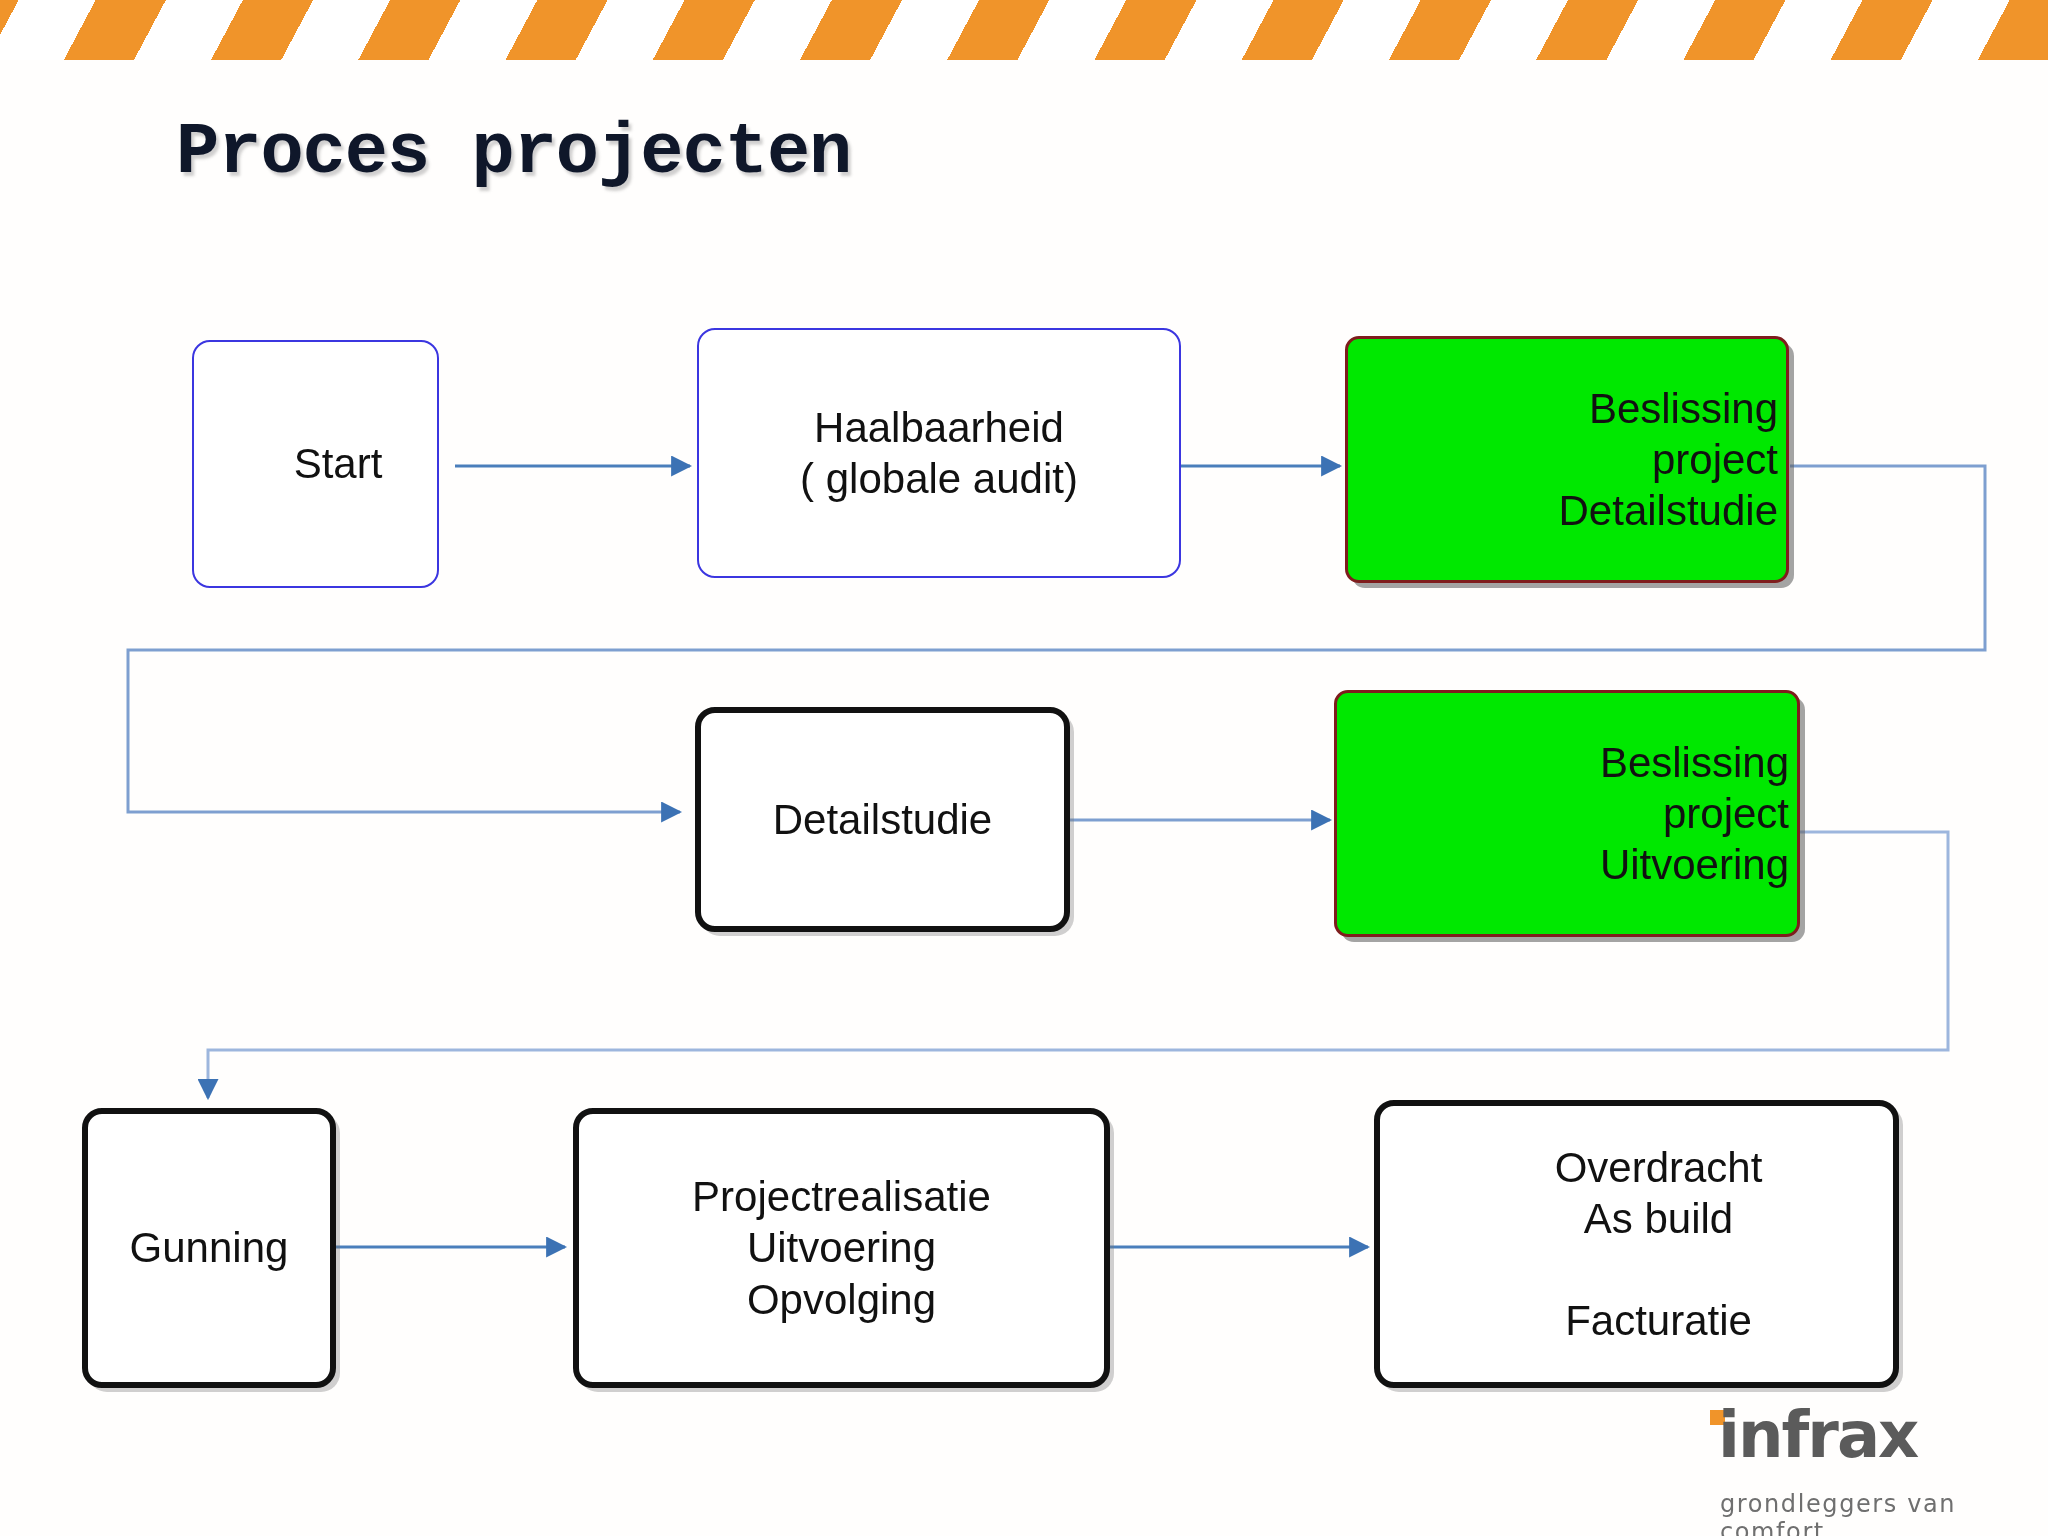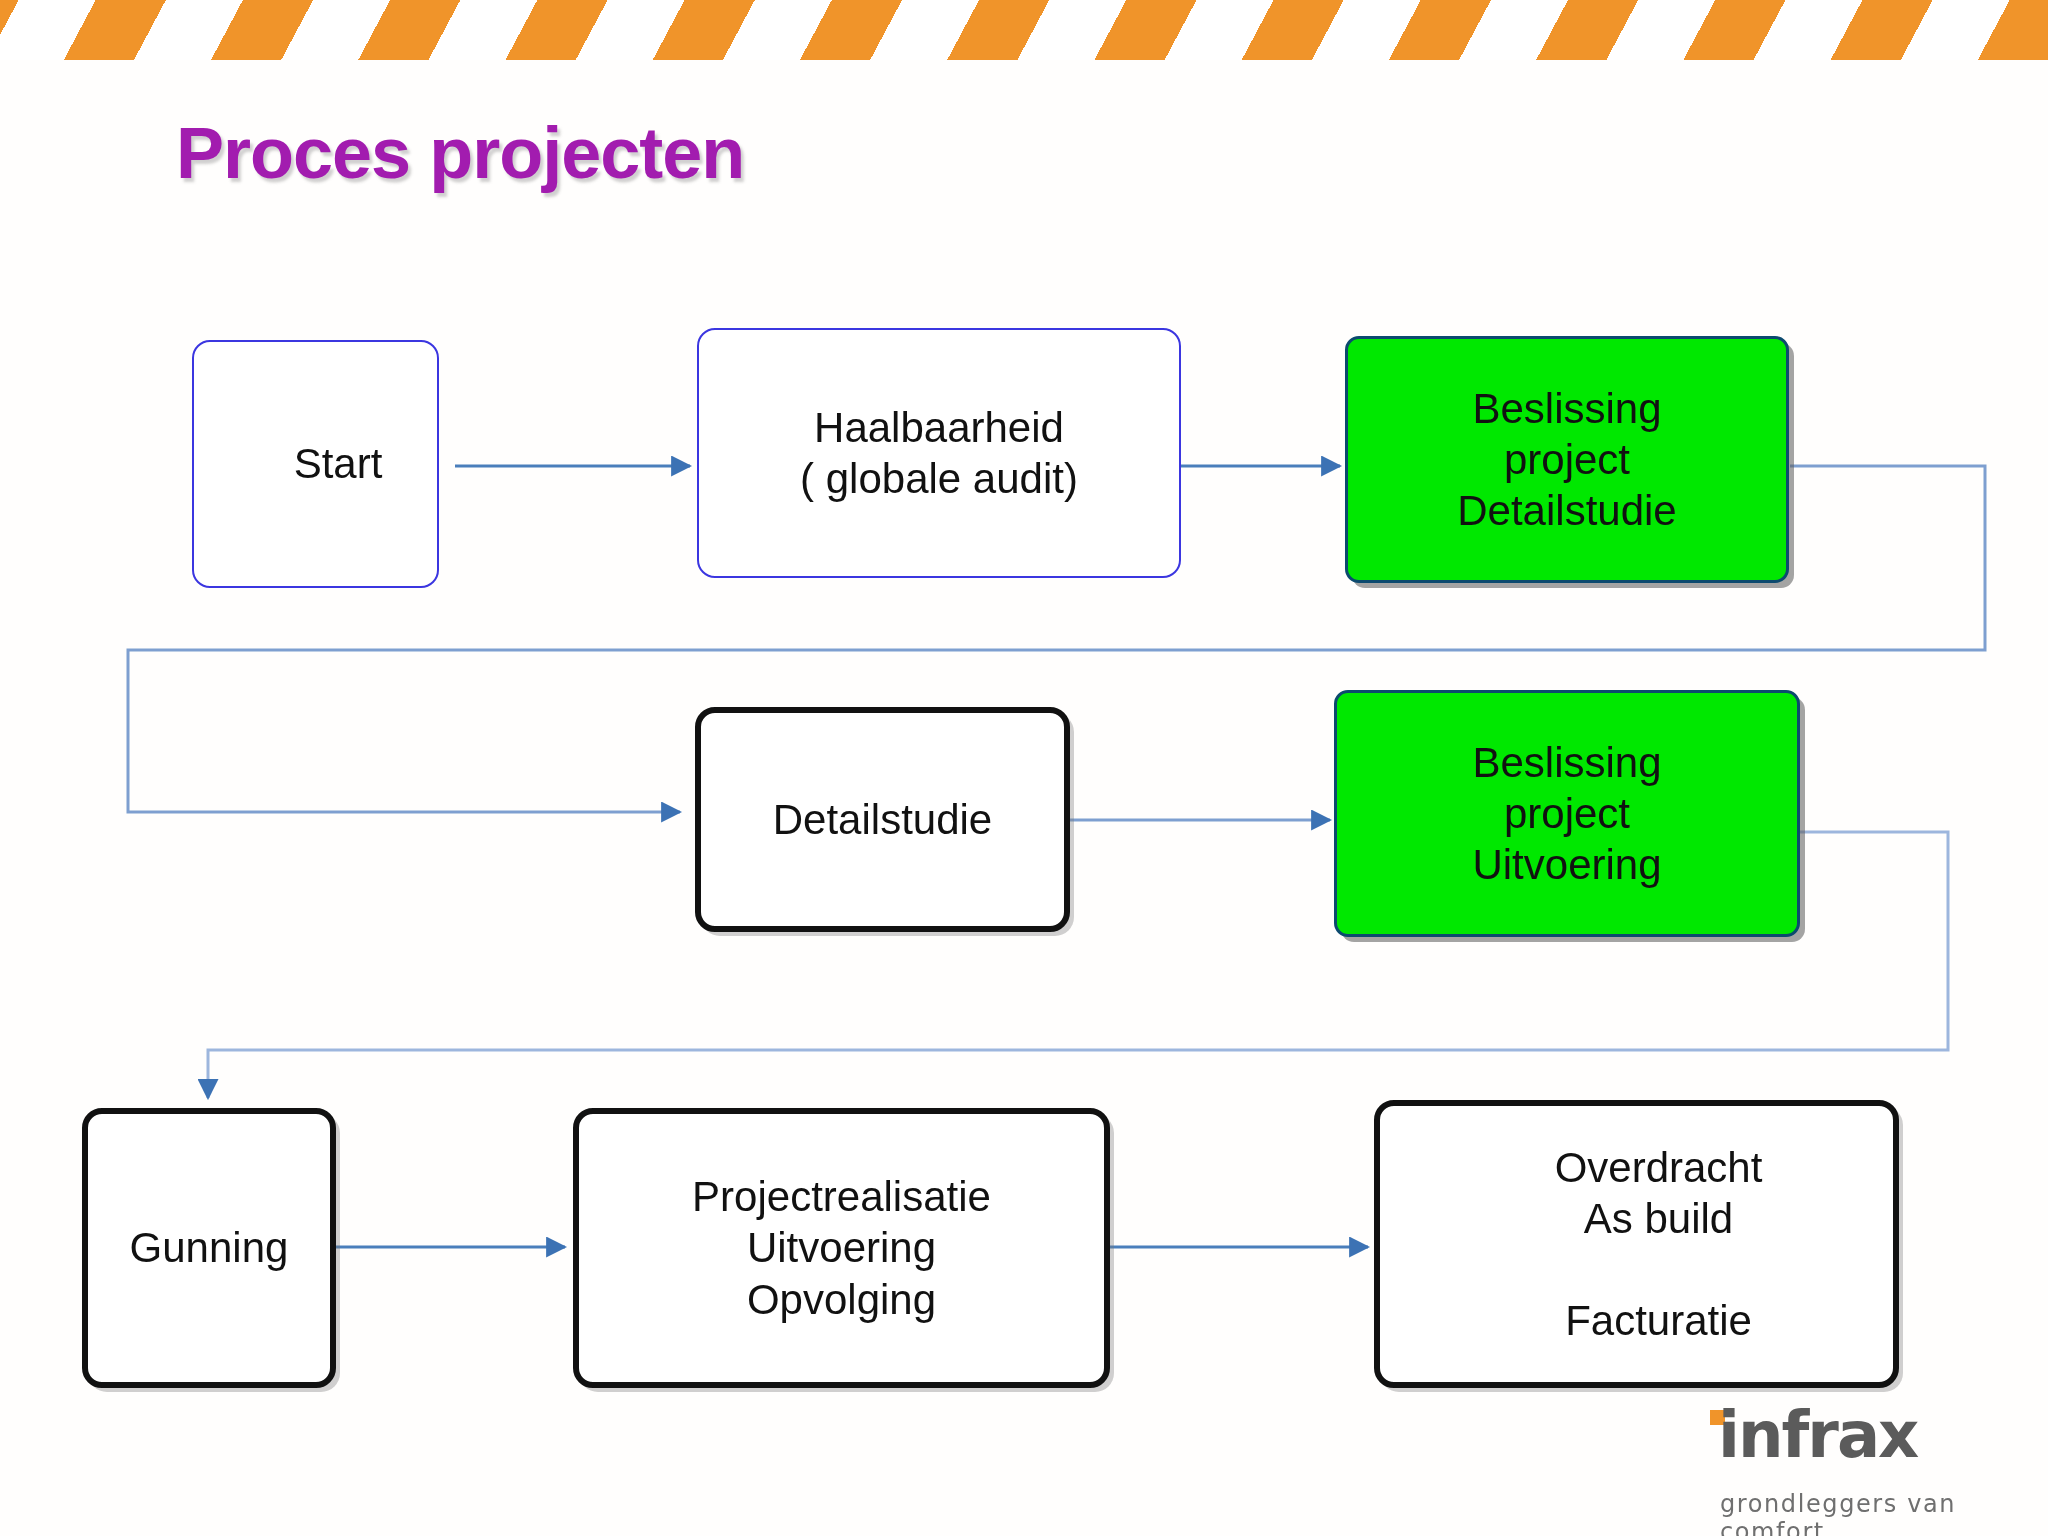--- a/index.html
+++ b/index.html
@@ -16,23 +16,23 @@
       repeating-linear-gradient(
         -62deg,
         #F0942A 0px, #F0942A 62px,
         #ffffff 62px, #ffffff 130px
       );
   }
   
   #page-title{
     position:absolute;left:176px;top:112px;
     font-size:72px;font-weight:bold;
-    font-family:Liberation Sans, sans-serif;
+    font-family:Liberation Mono, monospace;
     font-stretch:condensed;
-    color:#a21caf;
+    color:#0f172a;
     letter-spacing:-1px;
     text-shadow:3px 4px 3px rgba(150,150,150,0.45);
     white-space:nowrap;
   }
   
   #diagram{
     position:absolute;left:0;top:0;width:2048px;height:1536px;
   }
   #connectors{position:absolute;left:0;top:0;width:2048px;height:1536px;}
   
@@ -48,24 +48,25 @@
   .node.blue{
     border:2.5px solid #3B36E0;border-radius:18px;
     font-size:42px;
   }
   .node.black{
     border:6px solid #111111;border-radius:20px;
     font-size:42px;
     box-shadow:5px 5px 0px -1px rgba(120,120,120,0.35);
   }
   .node.green{
-    border:3px solid #0c4a6e;border-radius:14px;
+    border:3px solid #7f1d1d;border-radius:14px;
     background:#00E800;
     font-size:42px;
     box-shadow:6px 6px 0px -1px rgba(90,90,90,0.55);
+    text-align:right;
   }
   
   #infrax-logo{
     position:absolute;left:1690px;top:1398px;width:330px;height:118px;
   }
   #logo-word{
     position:absolute;left:28px;top:0px;
     font-size:64px;font-weight:bold;letter-spacing:-2px;
     color:#5b5b5b;
     font-family:"DejaVu Sans","Liberation Sans",sans-serif;

